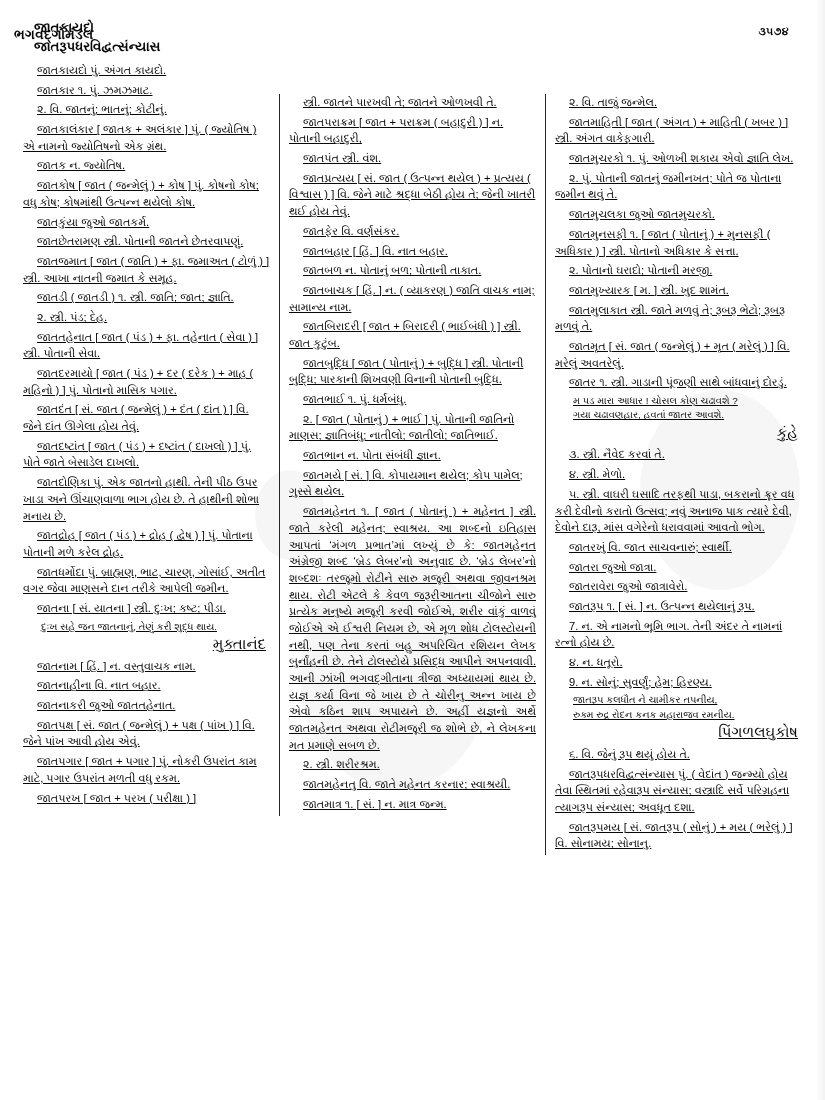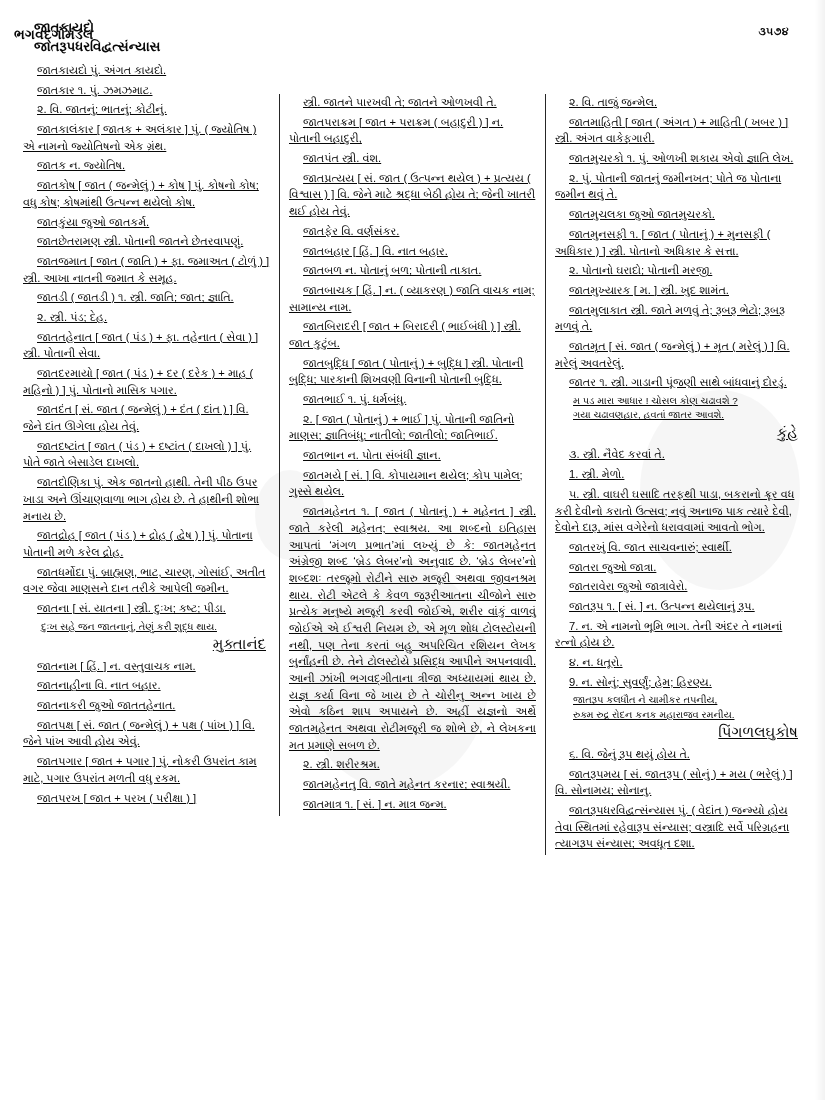--- a/index.html
+++ b/index.html
@@ -183,33 +183,33 @@
         <div class="entry">જાતમુખ્યારક [ મ. ] સ્ત્રી. ખુદ શામંત.</div>
         <div class="entry">જાતમુલાકાત સ્ત્રી. જાતે મળવું તે; રૂબરૂ ભેટો; રૂબરૂ મળવું તે.</div>
         <div class="entry">જાતમૃત [ સં. જાત ( જન્મેલું ) + મૃત ( મરેલું ) ] વિ. મરેલું અવતરેલું.</div>
         <div class="entry">જાતર ૧. સ્ત્રી. ગાડાની પૂંજણી સાથે બાંધવાનું દોરડું.</div>
         <div class="quote">
           <div class="line">મ પડ મારા આધાર ! ચોસલ કોણ ચઢાવશે ?</div>
           <div class="line">ગયા ચઢાવણહાર, હવતાં જાતર આવશે.</div>
           <span class="attrib">કુંહે</span>
         </div>
         <div class="entry">૩. સ્ત્રી. નૈવેદ કરવાં તે.</div>
-        <div class="entry">1. સ્ત્રી. મેળો.</div>
+        <div class="entry">૪. સ્ત્રી. મેળો.</div>
         <div class="entry">૫. સ્ત્રી. વાઘરી ઘસાદિ તરફથી પાડા, બકરાનો ક્રૂર વધ કરી દેવીનો કરાતો ઉત્સવ; નવું અનાજ પાક ત્યારે દેવી, દેવોને દારૂ, માંસ વગેરેનો ધરાવવામાં આવતો ભોગ.</div>
         <div class="entry">જાતરખું વિ. જાત સાચવનારું; સ્વાર્થી.</div>
         <div class="entry">જાતરા જુઓ જાત્રા.</div>
         <div class="entry">જાતરાવેરા જુઓ જાત્રાવેરો.</div>
         <div class="entry">જાતરૂપ ૧. [ સં. ] ન. ઉત્પન્ન થયેલાનું રૂપ.</div>
         <div class="entry">7. ન. એ નામનો ભૂમિ ભાગ. તેની અંદર તે નામનાં રત્નો હોય છે.</div>
         <div class="entry">૪. ન. ધતૂરો.</div>
         <div class="entry">9. ન. સોનું; સુવર્ણું; હેમ; હિરણ્ય.</div>
         <div class="quote">
           <div class="line">જાતરૂપ કલધૌત ને ચામીકર તપનીય,</div>
           <div class="line">રુક્મ રુદ્ર રોદન કનક મહારાજવ રમનીય.</div>
           <span class="attrib">પિંગળલઘુકોષ</span>
         </div>
         <div class="entry">૬. વિ. જેનું રૂપ થયું હોય તે.</div>
+        <div class="entry">જાતરૂપધરવિદ્વત્સંન્યાસ પું. ( વેદાંત ) જન્મ્યો હોય તેવા સ્થિતમાં રહેવારૂપ સંન્યાસ; વસ્ત્રાદિ સર્વે પરિગ્રહના ત્યાગરૂપ સંન્યાસ; અવધૂત દશા.</div>
         <div class="entry">જાતરૂપમય [ સં. જાતરૂપ ( સોનું ) + મય ( ભરેલું ) ] વિ. સોનામય; સોનાનુ.</div>
-        <div class="entry">જાતરૂપધરવિદ્વત્સંન્યાસ પું. ( વેદાંત ) જન્મ્યો હોય તેવા સ્થિતમાં રહેવારૂપ સંન્યાસ; વસ્ત્રાદિ સર્વે પરિગ્રહના ત્યાગરૂપ સંન્યાસ; અવધૂત દશા.</div>
       </div>
     </div>
 
 </div>
 
 </body></html>

